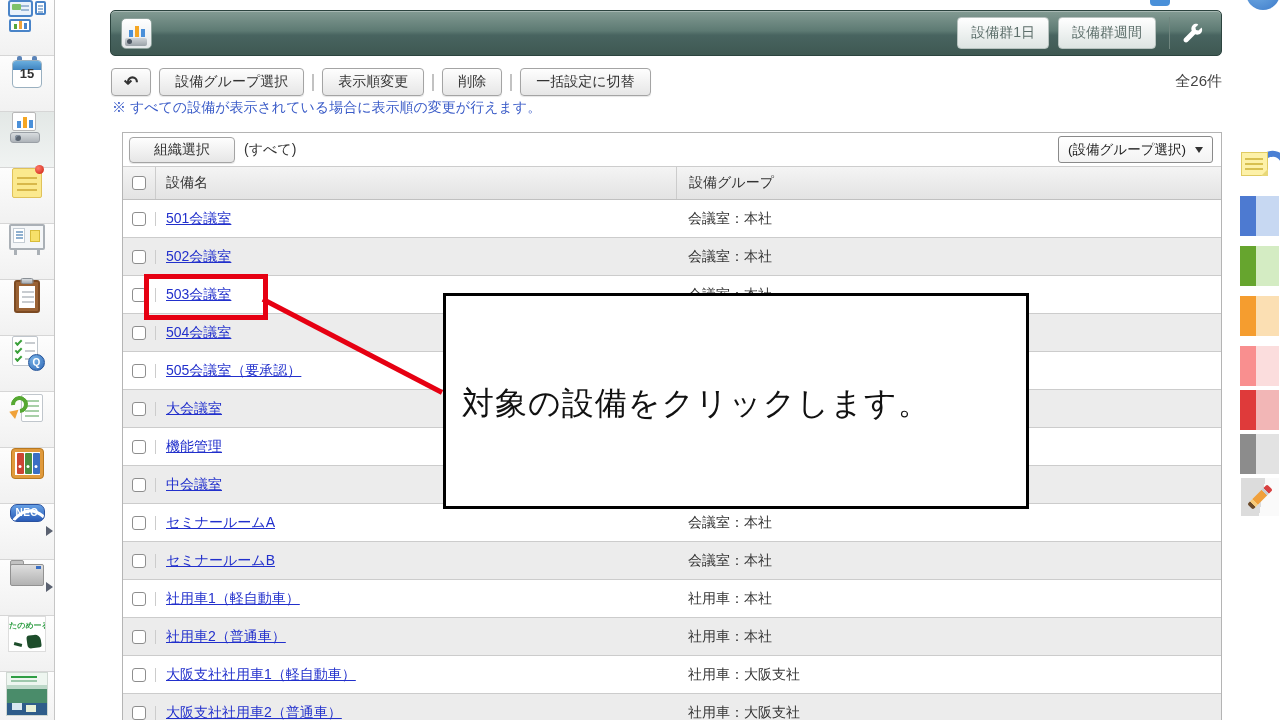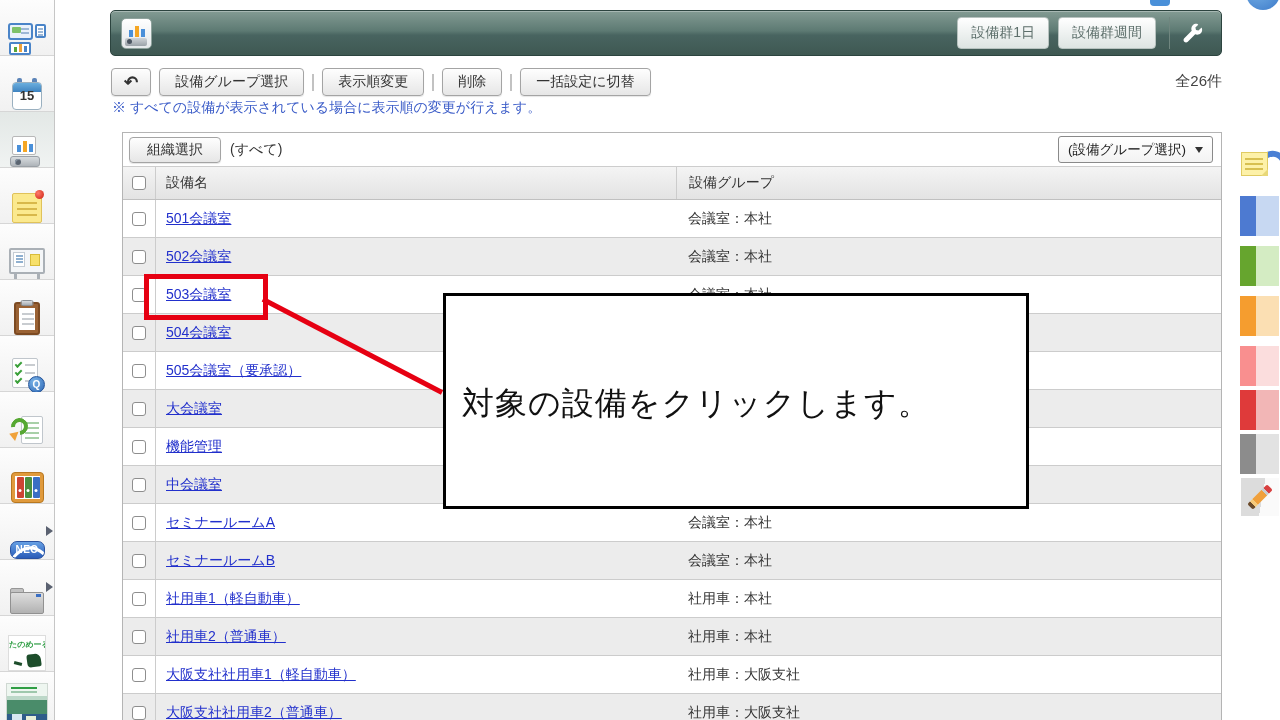--- a/index.html
+++ b/index.html
@@ -2,21 +2,21 @@
 <html><head>
 <meta charset="utf-8">
 <style>
   * { margin:0; padding:0; box-sizing:border-box; }
   body { font-family:"Liberation Sans",sans-serif; }
   #screen { position:relative; width:1280px; height:720px; background:#fff; overflow:hidden; }
 
   
   .lsb { position:absolute; left:0; top:0; width:55px; height:720px; background:#f2f2f2; border-right:1px solid #c6c6c6; z-index:5; }
   .lsb::before { content:''; position:absolute; left:0; top:0; width:2px; height:100%; background:#7d6b8f; }
-  .lcell { position:relative; height:56px; border-bottom:1px solid #d6d6d6; display:flex; align-items:flex-end; justify-content:center; background:linear-gradient(#fdfdfd,#f1f1f1); }
+  .lcell { position:relative; height:56px; border-bottom:1px solid #d6d6d6; display:flex; align-items:flex-start; justify-content:center; background:linear-gradient(#fdfdfd,#f1f1f1); }
   .lcell.active { background:linear-gradient(#e3e8e6,#f0f3f2); }
   .sidearrow { position:absolute; right:1px; top:22px; width:0; height:0; border-top:5px solid transparent; border-bottom:5px solid transparent; border-left:7px solid #5a6170; }
 
   
   .ic { position:relative; }
   
   .ic-portal { width:38px; height:32px; }
   .ic-portal .p1 { position:absolute; left:0; top:0; width:25px; height:17px; border:2px solid #4a84c8; border-radius:3px; background:#eaf2fb; }
   .ic-portal .p1 i { position:absolute; left:2px; top:2px; width:9px; height:6px; background:#7ec26a; border-radius:1px; }
   .ic-portal .p1 s { position:absolute; right:2px; top:3px; width:8px; height:2px; background:#9db8d6; box-shadow:0 4px 0 #9db8d6; }
@@ -120,30 +120,30 @@
   .toolbar { position:absolute; left:111px; top:68px; display:flex; align-items:center; z-index:3; }
   .btn { background:linear-gradient(#fefefe,#e6e6e6); border:1px solid #a4a4a4; border-radius:4px; font-size:14px; color:#333; padding:0 15px; height:28px; display:flex; align-items:center; box-shadow:0 1px 1px rgba(0,0,0,.1); }
   .backbtn { padding:0 12px; font-size:17px; font-weight:bold; margin-right:8px; }
   .tsep { width:2px; height:17px; background:#c2c2c2; margin:0 8px; }
   .count { position:absolute; top:72px; right:58px; font-size:15px; color:#444; z-index:3; }
   .note { position:absolute; left:112px; top:99px; font-size:14px; color:#3b5cc8; z-index:3; }
 
   
   .tablebox { position:absolute; left:122px; top:132px; width:1100px; border:1px solid #b4b4b4; background:#fff; z-index:2; }
   .frow { height:34px; display:flex; align-items:center; padding:0 6px; border-bottom:1px solid #cdcdcd; background:#fff; }
-  .fbtn { height:26px; padding:0 17px; font-size:14px; }
+  .fbtn { height:26px; padding:0 24px; font-size:14px; }
   .fval { margin-left:9px; font-size:14px; color:#333; }
   .fselect { margin-left:auto; margin-right:2px; border:1px solid #8a8a8a; border-radius:3px; background:linear-gradient(#fff,#f3f3f3); height:27px; display:flex; align-items:center; padding:0 9px; font-size:13.5px; color:#222; gap:9px; }
   .chev { width:0; height:0; border-left:4.5px solid transparent; border-right:4.5px solid transparent; border-top:6px solid #333; }
   .thead { height:33px; display:flex; background:linear-gradient(#f4f4f4,#e3e3e3); border-bottom:1px solid #c0c0c0; font-size:14px; color:#333; }
   .c-check { width:33px; flex:none; display:flex; align-items:center; justify-content:center; border-right:1px solid #ccc; }
   .c-name { width:520px; flex:none; display:flex; align-items:center; padding-left:10px; }
   .c-group { flex:1; display:flex; align-items:center; padding-left:12px; color:#333; }
   .thead .c-group { border-left:1px solid #ccc; }
-  .trow { height:38px; display:flex; border-bottom:1px solid #ccc; font-size:14px; background:#fff; }
+  .trow { height:38px; display:flex; border-bottom:1px solid #ccc; font-size:14px; background:#fff;align-items:center; }
   .trow.alt { background:#ececec; }
   .cb { width:14px; height:14px; border:1px solid #8e8e8e; border-radius:3px; background:#fff; }
   .lnk { color:#2230cc; text-decoration:underline; }
 
   
   .callout { position:absolute; left:443px; top:293px; width:586px; height:216px; background:#fff; border:3px solid #000; z-index:20; }
   .callout .txt { position:absolute; left:16px; top:86px; font-size:32px; color:#111; letter-spacing:1px; }
   .redbox { position:absolute; left:144px; top:274px; width:124px; height:46px; border:5px solid #e60012; z-index:22; }
   .redline { position:absolute; left:264px; top:297px; width:202px; height:5px; background:#e60012; transform:rotate(27.5deg); transform-origin:0 0; z-index:19; }
 </style>

